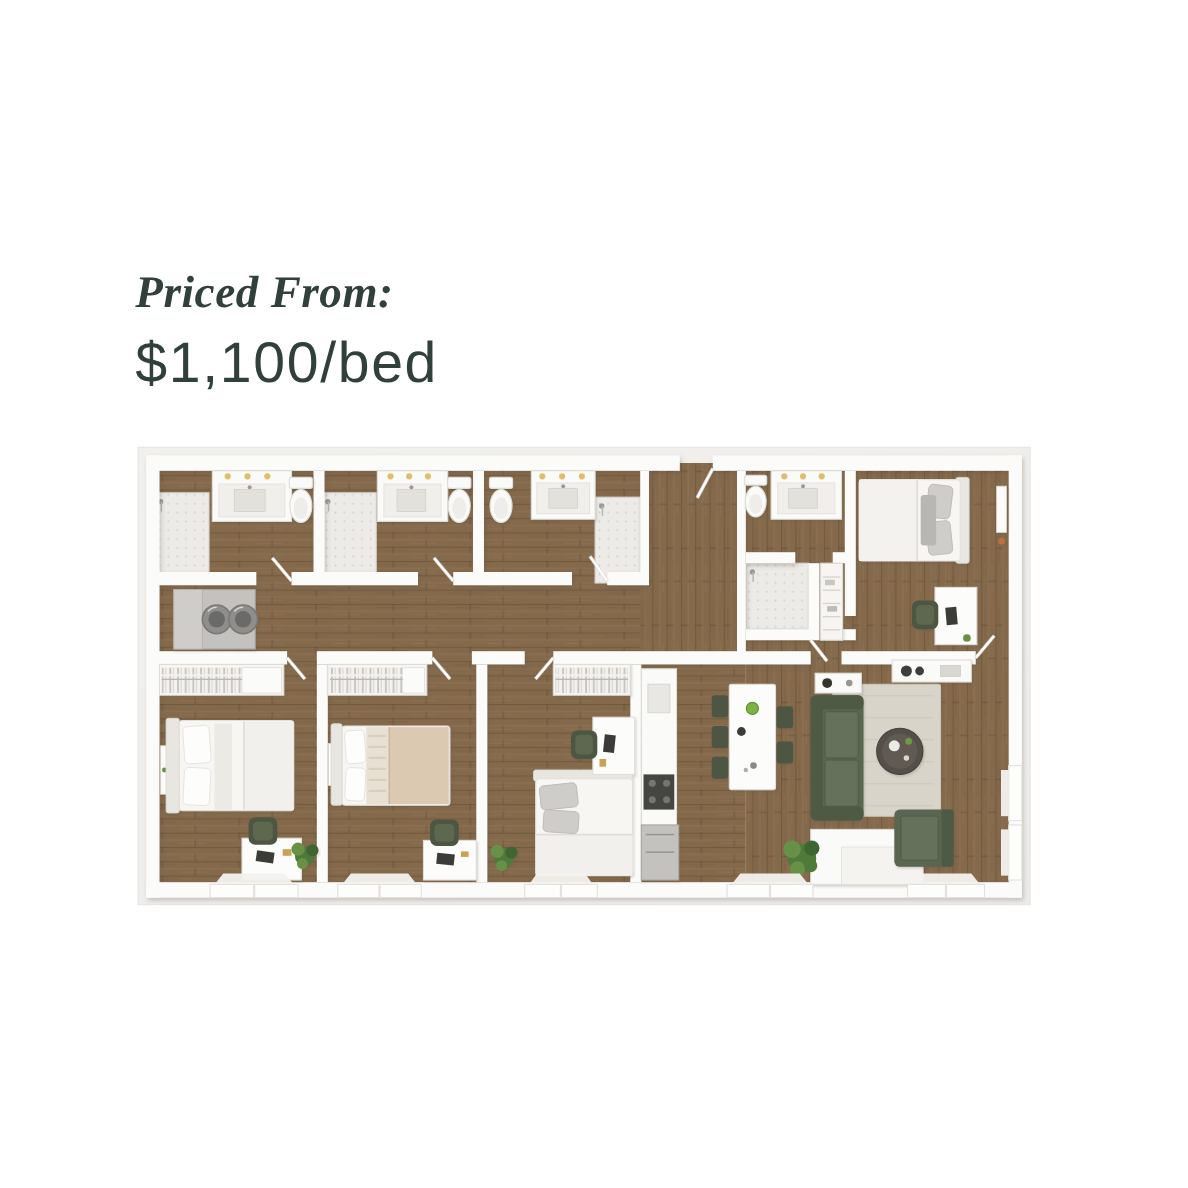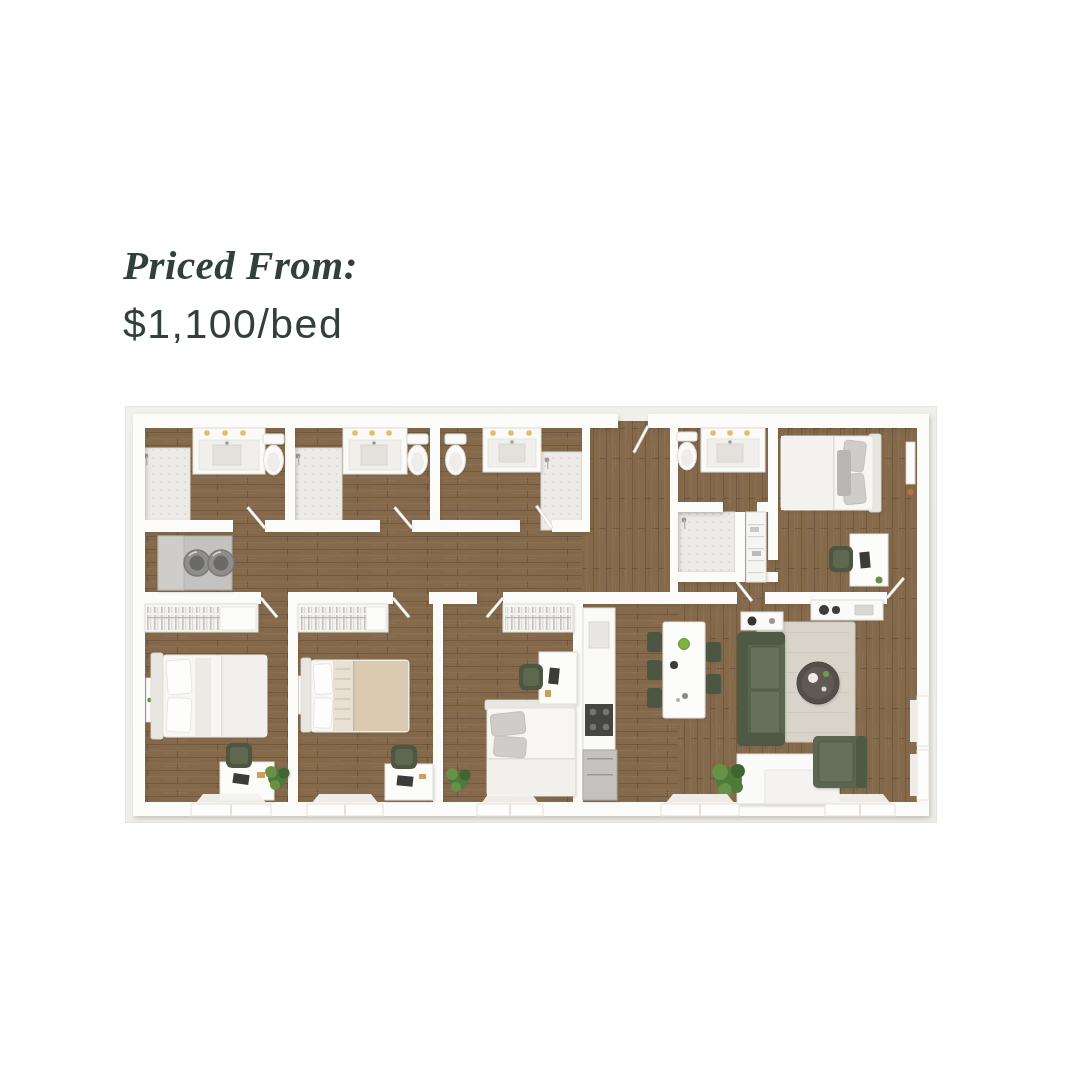--- a/index.html
+++ b/index.html
@@ -1,19 +1,19 @@
 <!DOCTYPE html>
 <html style="--text: #31403a; --plan-mat: #f0efeb; --wall: #fbfbf9; --wood-floor: #85694b; --tile: #edebe7; --sofa-green: #5a6650; --chair-green: #4d5742; --rug: #d8d4ca; --plant-green: #4e7a3a; --vanity-light: #e2bd6a; --appliance-gray: #c4c2bf; --coffee-table: #55504b; --bed-white: #f7f6f3; --tan-blanket: #dcc9b2;"><head>
 <meta charset="utf-8">
 <style>
   html,body{margin:0;padding:0;width:1080px;height:1080px;background:#ffffff;overflow:hidden;}
   .canvas{position:relative;width:1080px;height:796px;background:#ffffff;font-family:"Liberation Sans",sans-serif;}
   .price{position:absolute;left:123px;top:244px;}
   .price-label{font-family:"Liberation Serif",serif;font-style:italic;font-weight:600;font-size:41px;line-height:1.05;color:var(--text,#31403a);letter-spacing:0.5px;}
-  .price-value{font-family:"Liberation Sans",sans-serif;font-weight:400;font-size:41px;line-height:1.05;margin-top:16px;color:var(--text,#31403a);letter-spacing:1.5px;}
+  .price-value{font-family:"Liberation Sans",sans-serif;font-weight:400;font-size:52px;line-height:1.05;margin-top:16px;color:var(--text,#31403a);letter-spacing:1.5px;}
   .plan{position:absolute;left:125px;top:406px;width:812px;height:417px;}
   .plan svg{display:block;width:812px;height:417px;}
   
   .mat{fill:var(--plan-mat,#f0efeb);}
   .wall{fill:var(--wall,#fbfbf9);}
   .wood-base{fill:var(--wood-floor,#85694b);}
   .tile-base{fill:var(--tile,#edebe7);}
   .white-box{fill:#fafaf8;stroke:#dfddd8;stroke-width:1;}
   .sofa{fill:var(--sofa-green,#5a6650);}
   .sofa-dark{fill:#4f5a45;}

